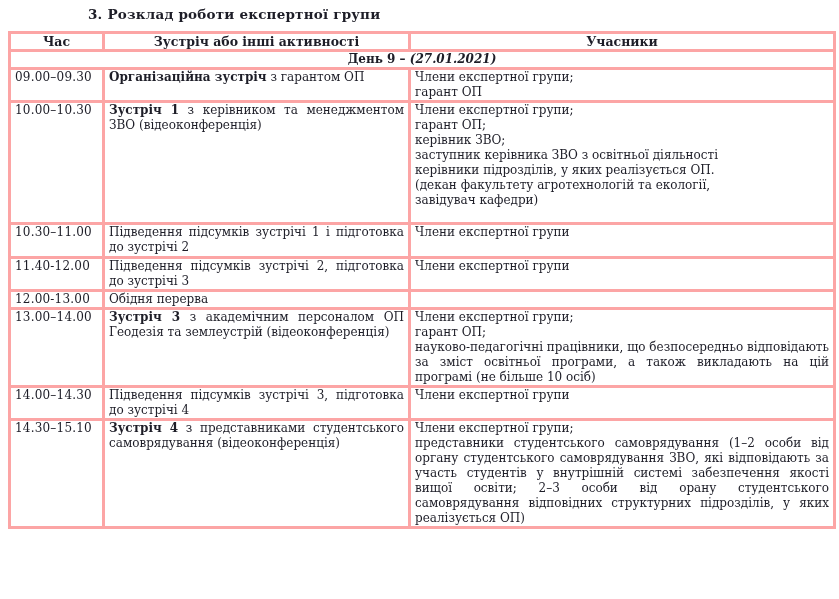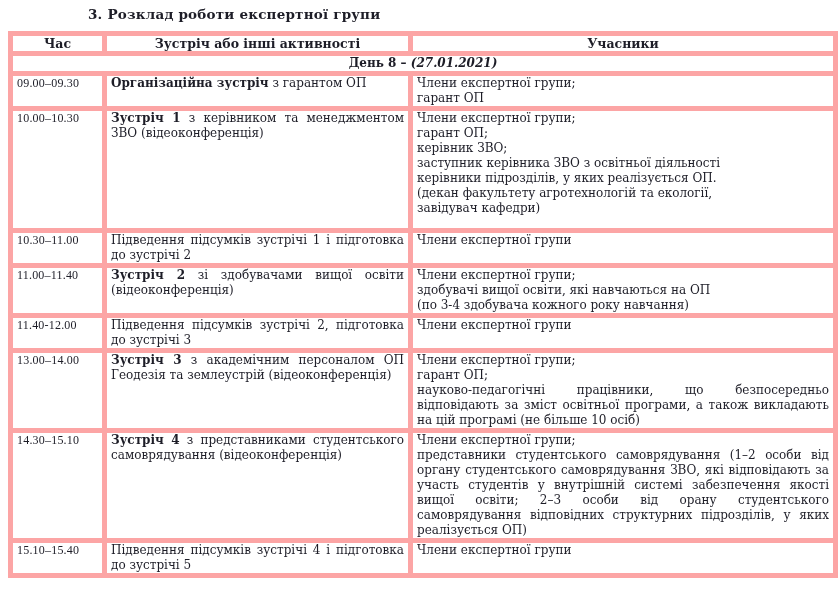--- a/index.html
+++ b/index.html
@@ -15,21 +15,21 @@
     letter-spacing:0.2px;
   }
   table.schedule {
     border-collapse:collapse;
     table-layout:fixed;
     width:825px;
     margin:9px 0 0 8px;
     border:2px solid #6f6f74;
   }
   .schedule th, .schedule td {
-    border:5px solid #fca5a5;
+    border:3px solid #fca5a5;
     vertical-align:top;
     padding:0 4px;
     font-size:12px;
     line-height:15px;
     overflow:hidden;
   }
   .header-row th {
     text-align:center;
     font-weight:bold;
     font-size:12.5px;
@@ -40,21 +40,20 @@
     text-align:center;
     height:14px;
     border-bottom:2px solid #1d1d27;
     font-weight:bold;
   }
   .day-date { font-style:italic; }
   .time-cell {
     white-space:nowrap;
     padding-left:6px;
     letter-spacing:0.2px;
-    font-family:Liberation Serif, serif;
   }
   .activity-cell { text-align:justify;margin-left:27px; }
   .act-bold { font-weight:bold; }
   .participants-cell {
     text-align:justify;
     white-space:pre-line;
     margin-left:6px;
   }
 </style>
 </head>
@@ -69,21 +68,21 @@
       <col style="width:306px">
       <col style="width:425px">
     </colgroup>
     <thead>
       <tr class="header-row">
         <th>Час</th>
         <th>Зустріч або інші активності</th>
         <th>Учасники</th>
       </tr>
       <tr class="day-row">
-        <td colspan="3"><span class="day-label">День 8 – </span><span class="day-date">(27.01.2021)</span></td>
+        <td colspan="3"><span class="day-label">День 9 – </span><span class="day-date">(27.01.2021)</span></td>
       </tr>
     </thead>
     <tbody id="rows-body">
         <tr class="data-row" style="height: 33px;">
     <td class="time-cell">09.00–09.30</td>
     <td class="activity-cell"><span class="act-bold">Організаційна зустріч</span><span class="act-rest"> з гарантом ОП</span></td>
     <td class="participants-cell">Члени експертної групи;
 гарант ОП</td>
   </tr>
         <tr class="data-row" style="height: 122px; padding-left: 24px;">
@@ -95,45 +94,43 @@
 заступник керівника ЗВО з освітньої діяльності
 керівники підрозділів, у яких реалізується ОП.
 (декан факультету агротехнологій та екології,
 завідувач кафедри)</td>
   </tr>
         <tr class="data-row" style="height: 34px;">
     <td class="time-cell">10.30–11.00</td>
     <td class="activity-cell"><span class="act-bold"></span><span class="act-rest">Підведення підсумків зустрічі 1 і підготовка до зустрічі 2</span></td>
     <td class="participants-cell">Члени експертної групи</td>
   </tr>
-        <tr class="data-row" style="height: 45px;">
-    <td class="time-cell">11.00–11.40</td>
-    <td class="activity-cell"><span class="act-bold">Зустріч 2</span><span class="act-rest"> зі здобувачами вищої освіти (відеоконференція)</span></td>
-    <td class="participants-cell">Члени експертної групи;
-здобувачі вищої освіти, які навчаються на ОП
-(по 3-4 здобувача кожного року навчання)</td>
-  </tr>
         <tr class="data-row" style="height: 32px;">
     <td class="time-cell">11.40-12.00</td>
     <td class="activity-cell"><span class="act-bold"></span><span class="act-rest">Підведення підсумків зустрічі 2, підготовка до зустрічі 3</span></td>
     <td class="participants-cell">Члени експертної групи</td>
+  </tr>
+        <tr class="data-row" style="height: 18px;">
+    <td class="time-cell">12.00-13.00</td>
+    <td class="activity-cell"><span class="act-bold"></span><span class="act-rest">Обідня перерва</span></td>
+    <td class="participants-cell"></td>
   </tr>
         <tr class="data-row" style="height: 75px;">
     <td class="time-cell">13.00–14.00</td>
     <td class="activity-cell"><span class="act-bold">Зустріч 3</span><span class="act-rest"> з академічним персоналом ОП Геодезія та землеустрій (відеоконференція)</span></td>
     <td class="participants-cell">Члени експертної групи;
 гарант ОП;
 науково-педагогічні працівники, що безпосередньо відповідають за зміст освітньої програми, а також викладають на цій програмі (не більше 10 осіб)</td>
   </tr>
+        <tr class="data-row" style="height: 31px;">
+    <td class="time-cell">14.00–14.30</td>
+    <td class="activity-cell"><span class="act-bold"></span><span class="act-rest">Підведення підсумків зустрічі 3, підготовка до зустрічі 4</span></td>
+    <td class="participants-cell">Члени експертної групи</td>
+  </tr>
         <tr class="data-row" style="height: 91px;">
     <td class="time-cell">14.30–15.10</td>
     <td class="activity-cell"><span class="act-bold">Зустріч 4</span><span class="act-rest"> з представниками студентського самоврядування (відеоконференція)</span></td>
     <td class="participants-cell">Члени експертної групи;
 представники студентського самоврядування (1–2 особи від органу студентського самоврядування ЗВО, які відповідають за участь студентів у внутрішній системі забезпечення якості вищої освіти; 2–3 особи від орану студентського самоврядування відповідних структурних підрозділів, у яких реалізується ОП)</td>
   </tr>
-        <tr class="data-row" style="height: 32px;">
-    <td class="time-cell">15.10–15.40</td>
-    <td class="activity-cell"><span class="act-bold"></span><span class="act-rest">Підведення підсумків зустрічі 4 і підготовка до зустрічі 5</span></td>
-    <td class="participants-cell">Члени експертної групи</td>
-  </tr>
       </tbody>
   </table>
 </div>
 
 </body></html>

